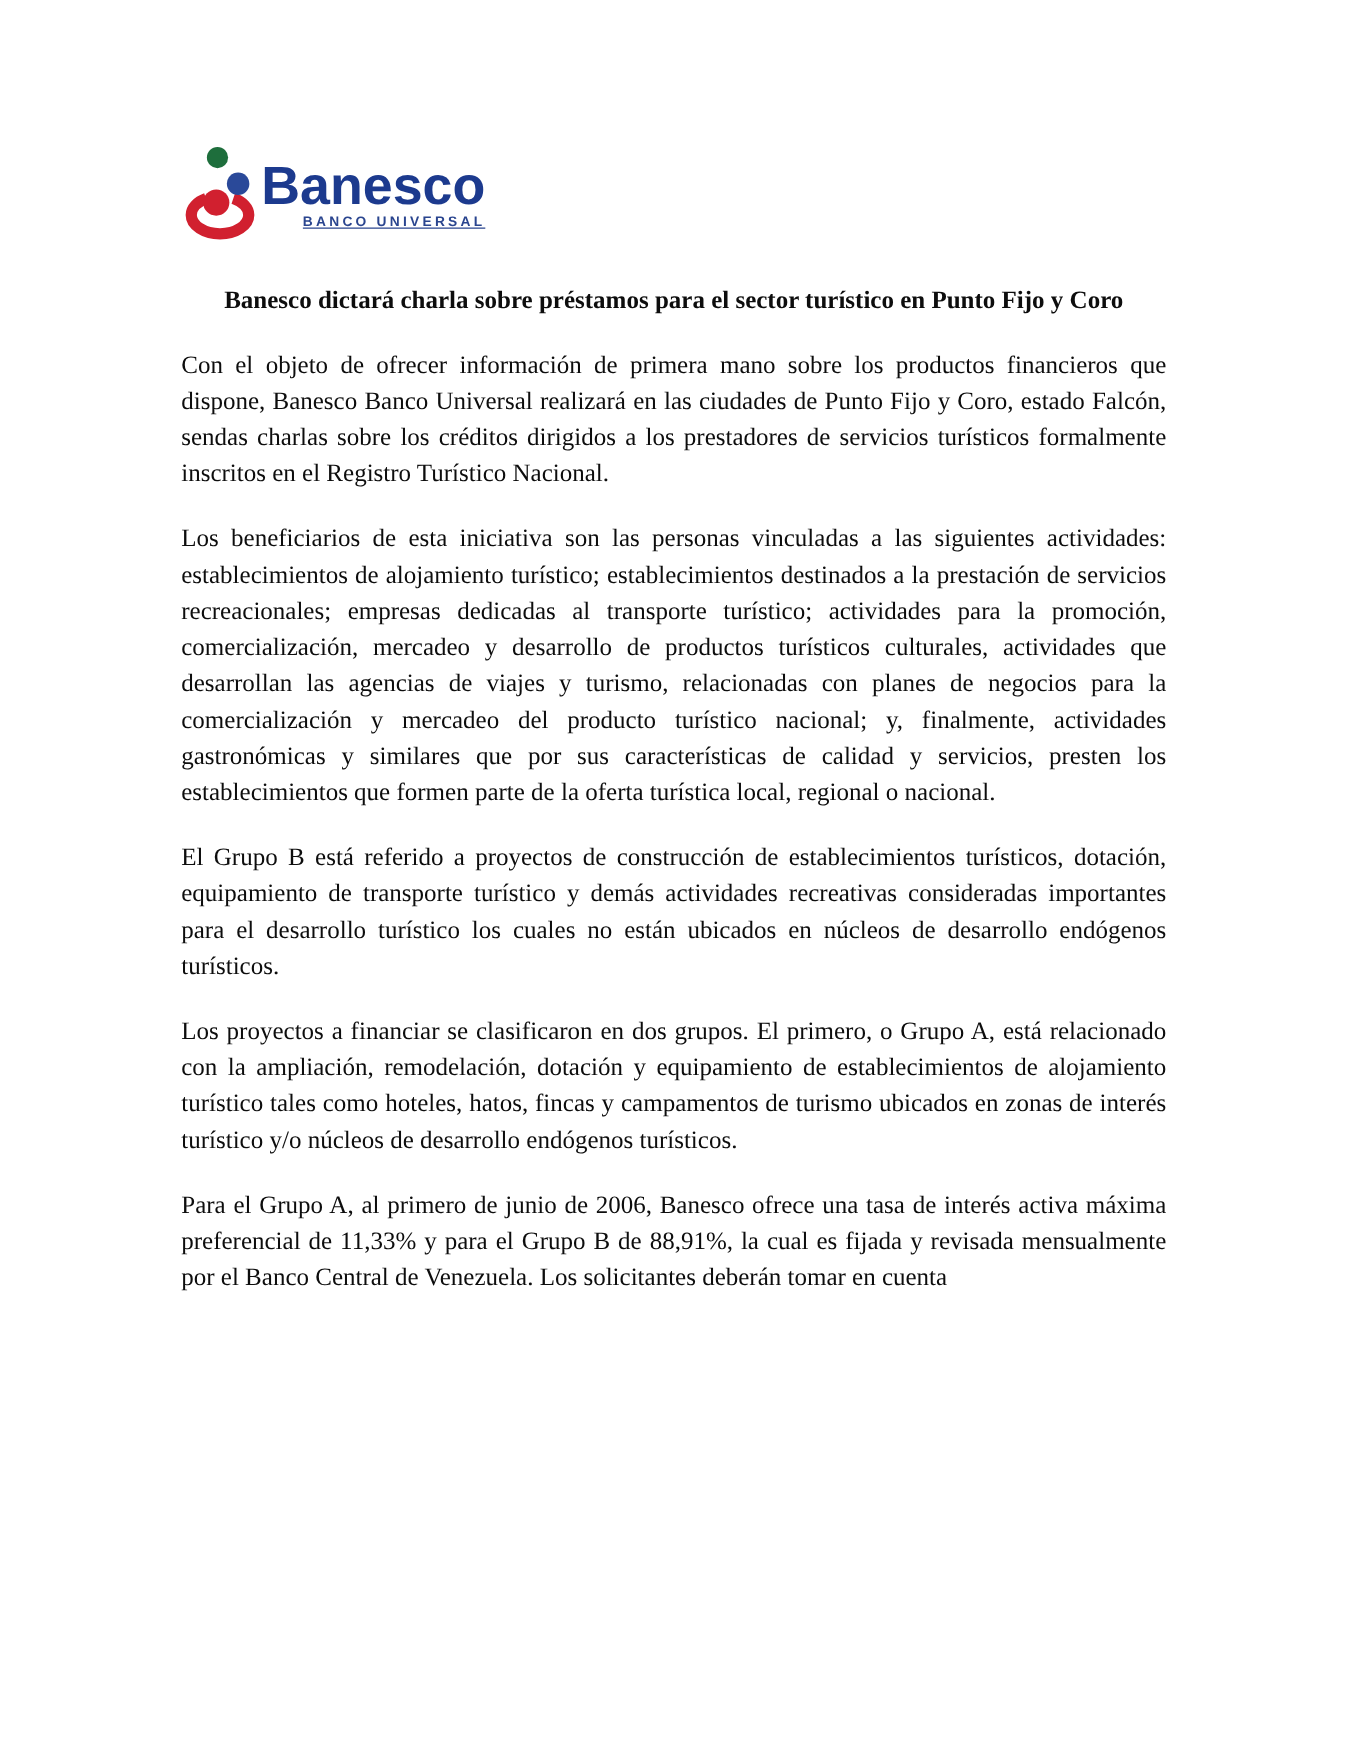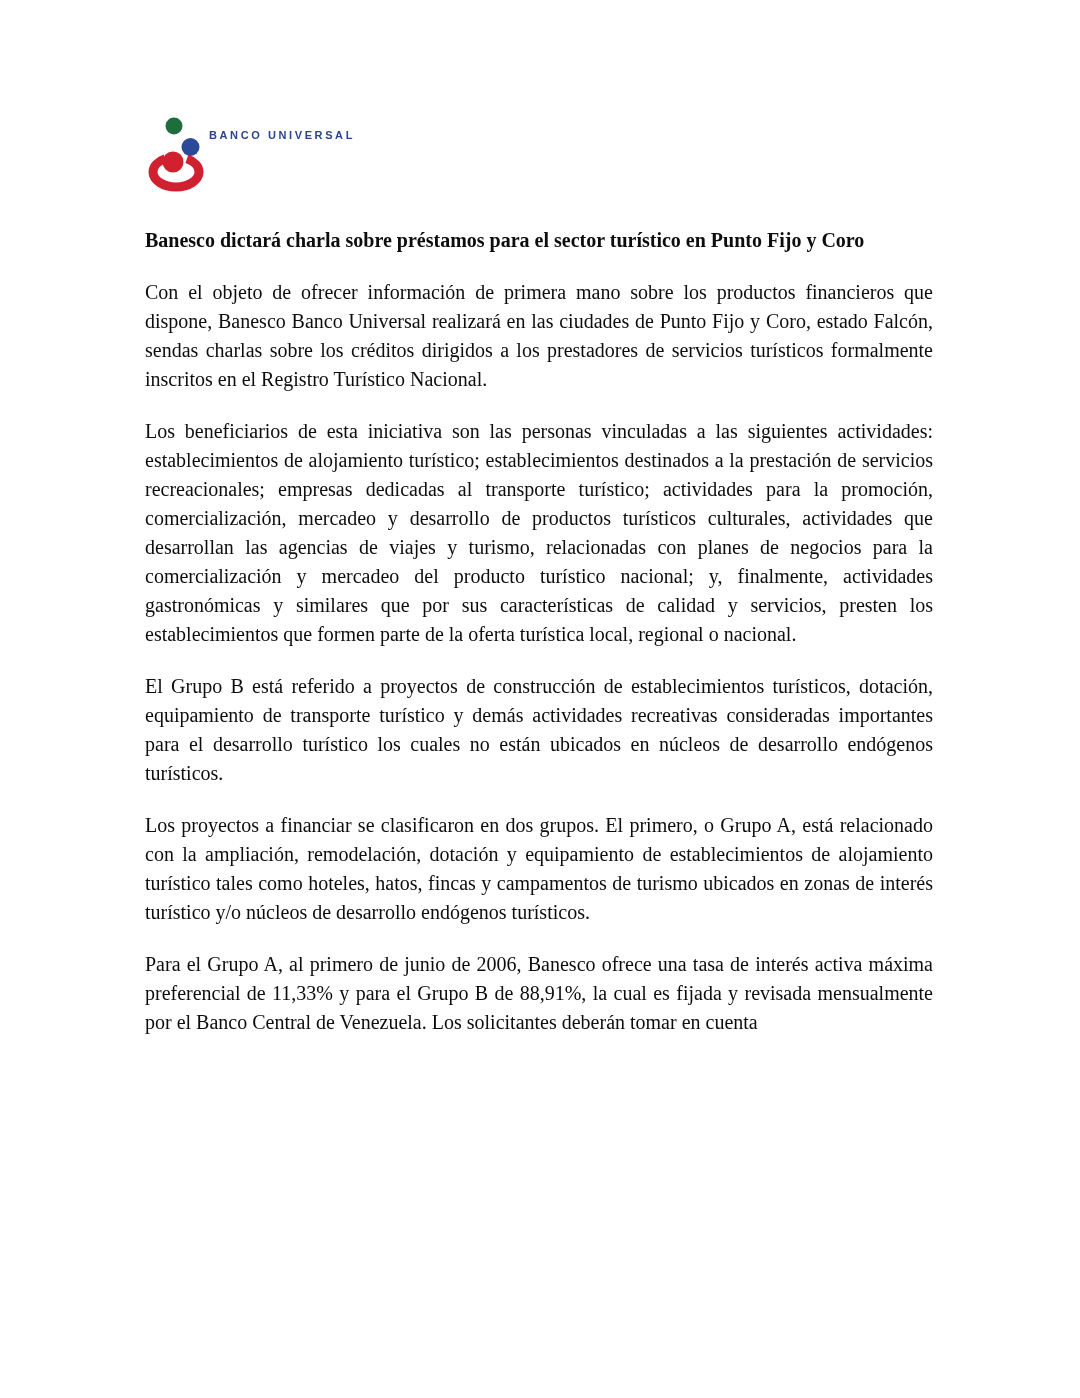--- a/index.html
+++ b/index.html
@@ -41,37 +41,38 @@
     letter-spacing: 0px;
     color: #1c3a8e;
   }
   .logo-tagline {
     margin-top: 1px;
     font-size: 11px;
     font-weight: bold;
     letter-spacing: 2.6px;
     text-align: right;
     color: #2a458f;
+    text-decoration: underline;
   }
   
   .content {
     position: absolute;
     left: 145px;
     top: 226px;
     width: 788px;
     font-size: 20px;
     line-height: 29px;
     text-align: justify;
   }
   .content p {
     margin: 0 0 23px 0;
   }
   .doc-title {
     font-weight: bold;
-    text-align: left;
+    text-align: center;
     white-space: nowrap;
   }
   .doc-subtitle {
     font-weight: bold;
   }
 </style>
 </head>
 <body>
 
 <div class="page">
@@ -81,20 +82,21 @@
 
       <ellipse cx="28" cy="62" rx="23" ry="15" fill="none" stroke="#d1202f" stroke-width="9" stroke-dasharray="79 22 999"></ellipse>
 
       <circle cx="25" cy="52" r="10.5" fill="#d1202f"></circle>
 
       <circle cx="42.5" cy="37" r="9" fill="#2a4999"></circle>
 
       <circle cx="26" cy="16" r="8.5" fill="#1e6e3c"></circle>
     </svg>
     <div class="logo-textblock">
+      <div class="logo-wordmark">Banesco</div>
       <div class="logo-tagline">BANCO UNIVERSAL</div>
     </div>
   </div>
 
   <div class="content">
     <p class="doc-title">Banesco dictará charla sobre préstamos para el sector turístico en Punto Fijo y Coro</p>
     <p>Con el objeto de ofrecer información de primera mano sobre los productos financieros que dispone, Banesco Banco Universal realizará en las ciudades de Punto Fijo y Coro, estado Falcón, sendas charlas sobre los créditos dirigidos a los prestadores de servicios turísticos formalmente inscritos en el Registro Turístico Nacional.</p>
     <p>Los beneficiarios de esta iniciativa son las personas vinculadas a las siguientes actividades: establecimientos de alojamiento turístico; establecimientos destinados a la prestación de servicios recreacionales; empresas dedicadas al transporte turístico; actividades para la promoción, comercialización, mercadeo y desarrollo de productos turísticos culturales, actividades que desarrollan las agencias de viajes y turismo, relacionadas con planes de negocios para la comercialización y mercadeo del producto turístico nacional; y, finalmente, actividades gastronómicas y similares que por sus características de calidad y servicios, presten los establecimientos que formen parte de la oferta turística local, regional o nacional.</p>
     <p>El Grupo B está referido a proyectos de construcción de establecimientos turísticos, dotación, equipamiento de transporte turístico y demás actividades recreativas consideradas importantes para el desarrollo turístico los cuales no están ubicados en núcleos de desarrollo endógenos turísticos.</p>
     <p>Los proyectos a financiar se clasificaron en dos grupos. El primero, o Grupo A,  está relacionado con la ampliación, remodelación, dotación y equipamiento de establecimientos de alojamiento turístico tales como hoteles, hatos, fincas y campamentos de turismo ubicados en zonas de interés turístico y/o núcleos de desarrollo endógenos turísticos.</p>

